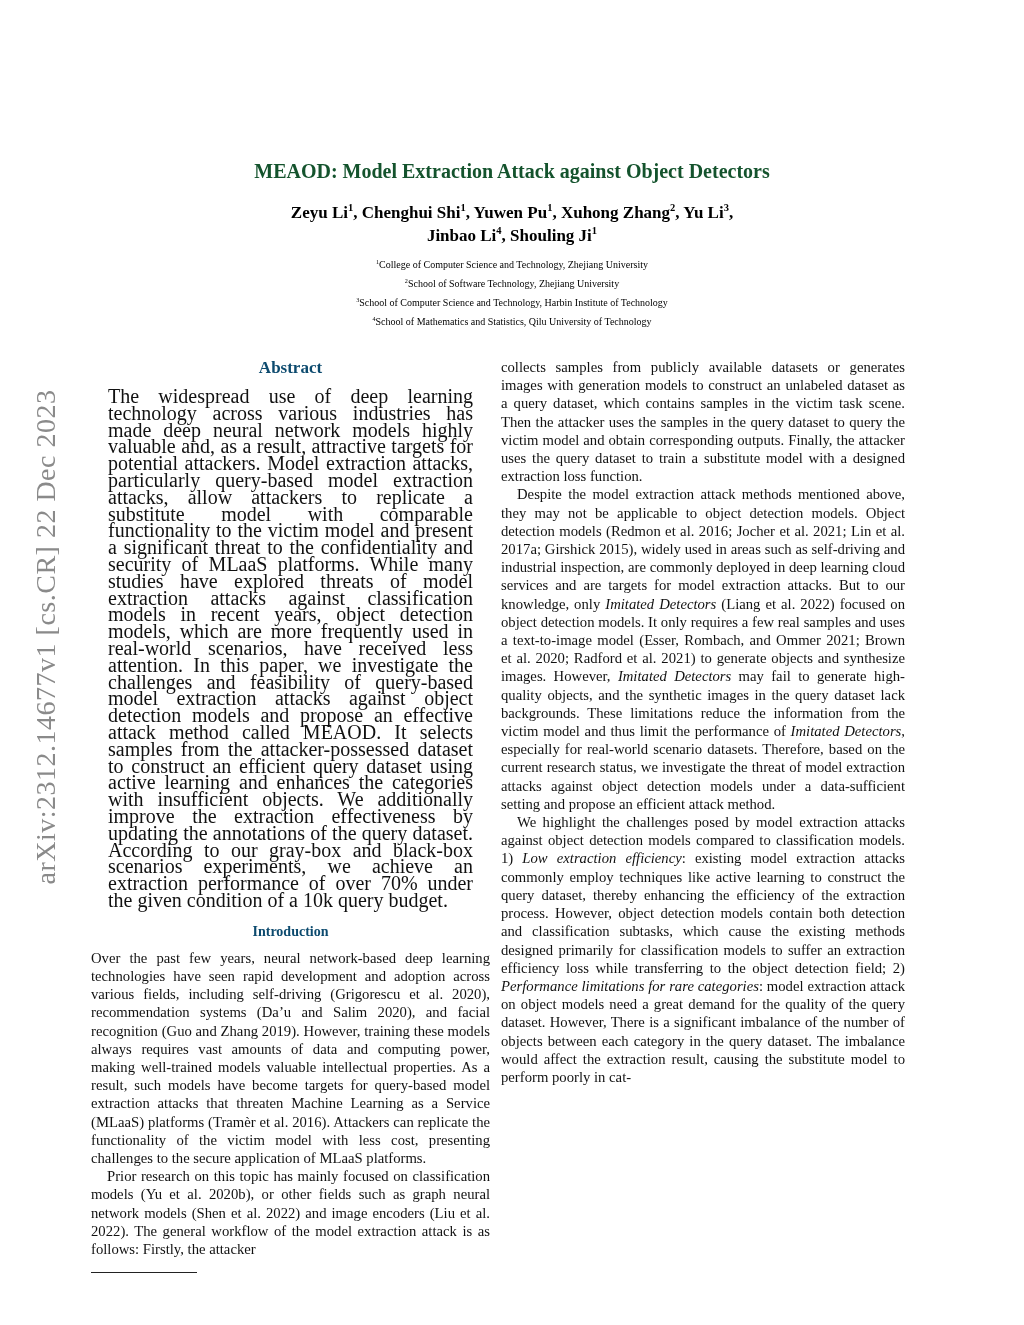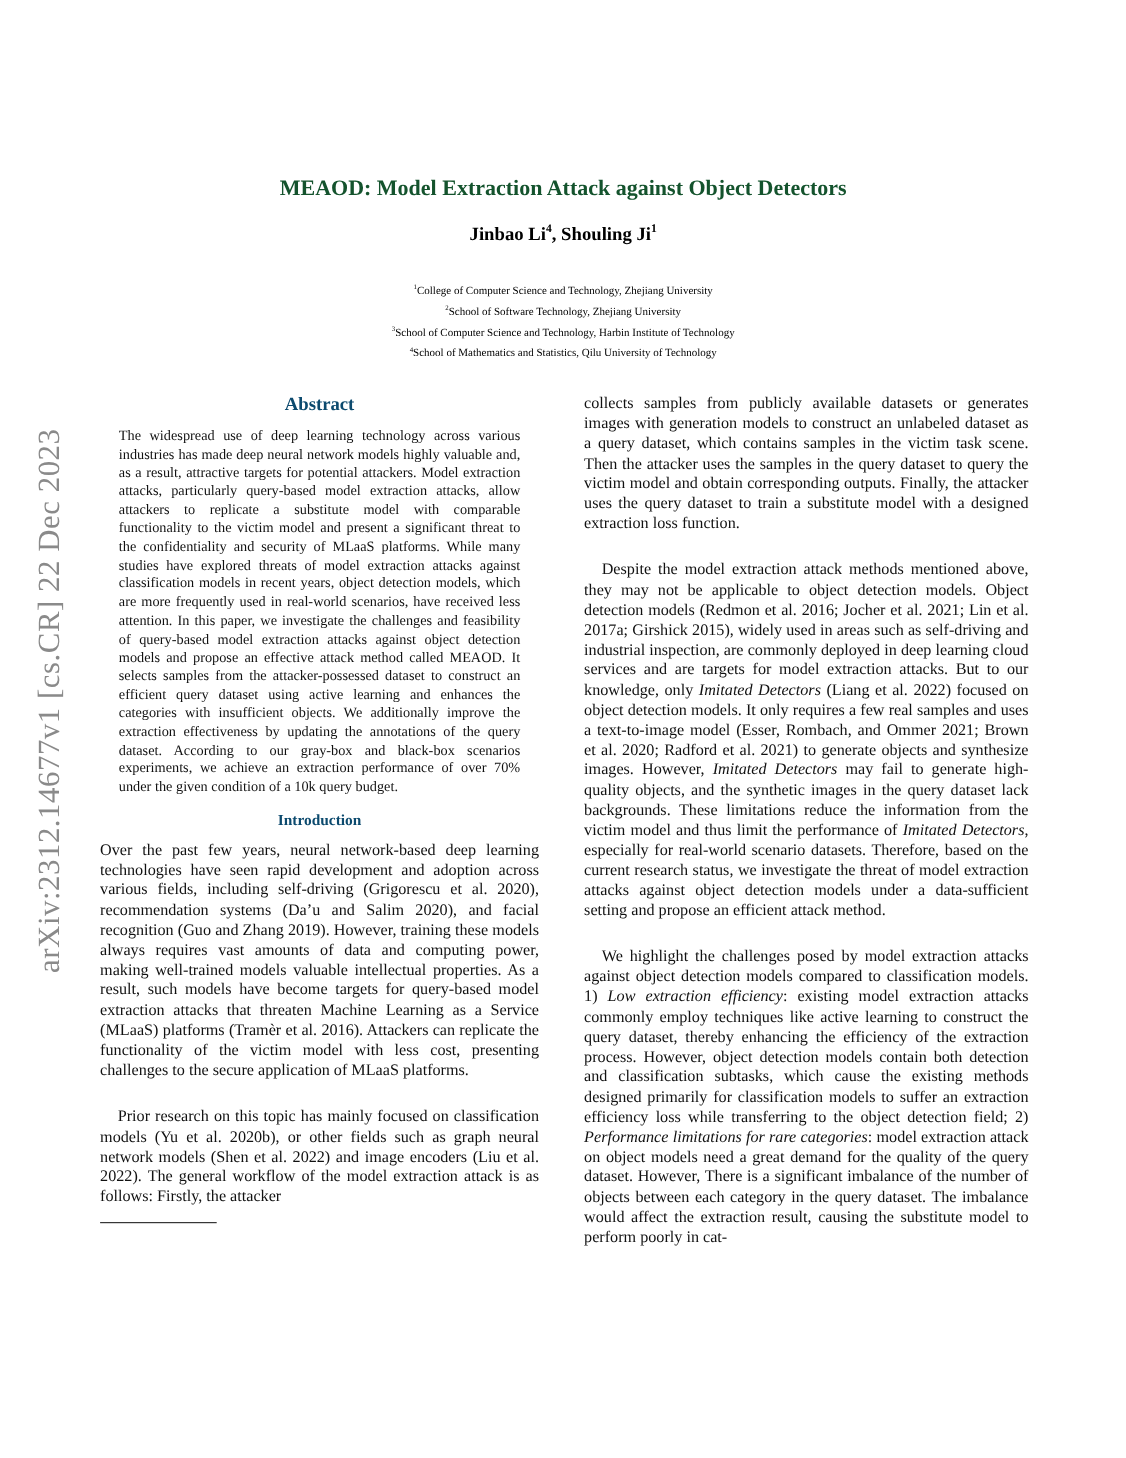--- a/index.html
+++ b/index.html
@@ -57,58 +57,59 @@
     text-align: center;
     font-size: 10px;
     line-height: 19px;
     color: #000;
   }
   .col {
     position: absolute;
     top: 358px;
   }
   .col-left  { left: 91px;  width: 399px; }
-  .col-right { left: 531px; width: 404px; }
+  .col-right { left: 501px; width: 404px; }
   .section-heading {
     text-align: center;
     font-weight: bold;
     color: #0c4a6e;
   }
   .abstract-heading { font-size: 17px; margin-bottom: 10px; }
   .intro-heading    { font-size: 14px; margin-top: 15px; margin-bottom: 9px; }
   .abstract-body {
     padding: 0 17px;
-    font-size: 13px;
+    font-size: 20px;
     line-height: 16.8px;
     text-align: justify;
   }
   .body-para {
     font-size: 14.7px;
     line-height: 18.2px;
     text-align: justify;
   }
-  .body-para.indented { text-indent: 16px; margin-top: 24px; }
+  .body-para.indented { text-indent: 16px; }
   .run-italic { font-style: italic; }
   .footnote-rule {
     margin-top: 14px;
     width: 106px;
     border-top: 1.5px solid #222;
     height: 0;
   }
 </style>
 </head>
 <body>
 
 <div class="page">
 
   <div class="watermark">arXiv:2312.14677v1 [cs.CR] 22 Dec 2023</div>
 
   <h1 class="paper-title">MEAOD: Model Extraction Attack against Object Detectors</h1>
 
   <div class="authors">
+    <div><span>Zeyu Li</span><sup>1</sup><span>, Chenghui Shi</span><sup>1</sup><span>, Yuwen Pu</span><sup>1</sup><span>, Xuhong Zhang</span><sup>2</sup><span>, Yu Li</span><sup>3</sup><span>,</span></div>
     <div><span>Jinbao Li</span><sup>4</sup><span>, Shouling Ji</span><sup>1</sup></div>
   </div>
 
   <div class="affiliations">
     <div><sup>1</sup><span>College of Computer Science and Technology, Zhejiang University</span></div>
     <div><sup>2</sup><span>School of Software Technology, Zhejiang University</span></div>
     <div><sup>3</sup><span>School of Computer Science and Technology, Harbin Institute of Technology</span></div>
     <div><sup>4</sup><span>School of Mathematics and Statistics, Qilu University of Technology</span></div>
   </div>
 

